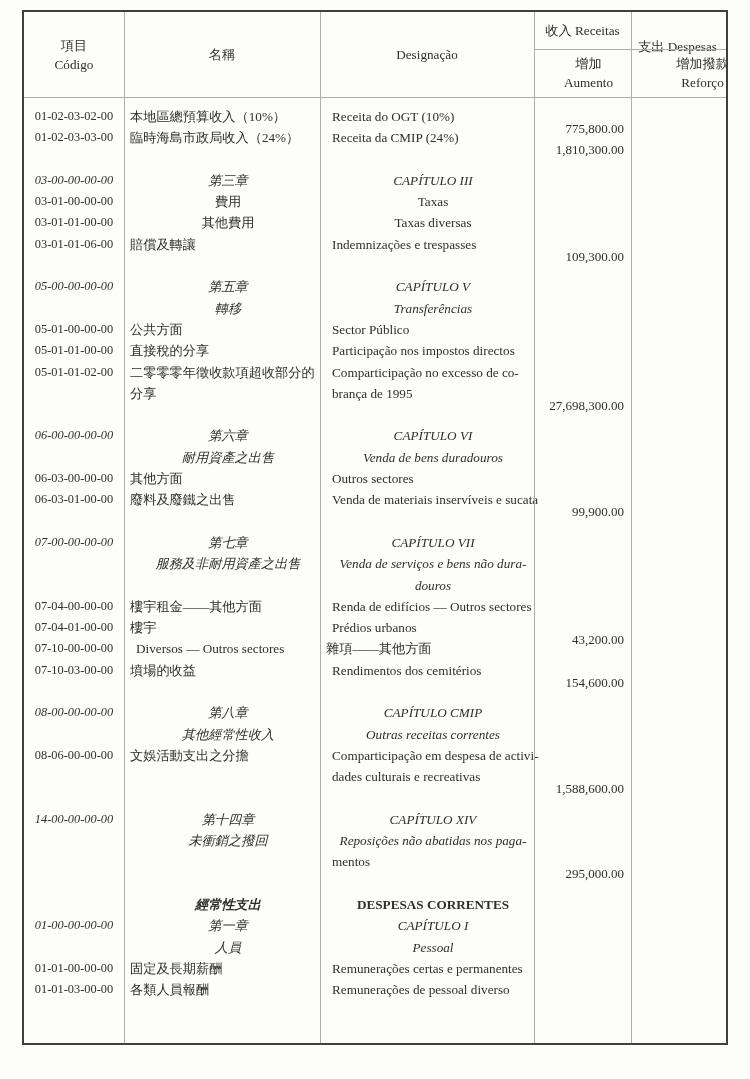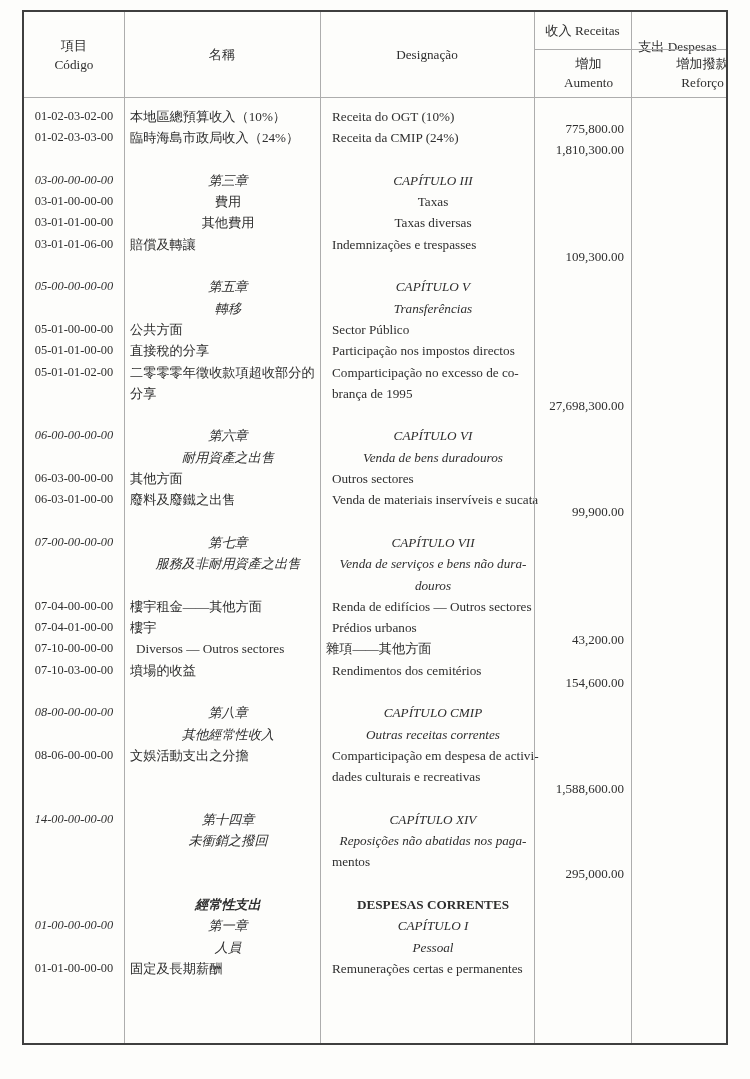--- a/index.html
+++ b/index.html
@@ -355,20 +355,27 @@
     <div class="cell c-amt"></div>
     <div class="cell c-ref"></div>
   </div>
         <div class="row">
     <div class="cell c-code">01-01-00-00-00</div>
     <div class="cell c-name">固定及長期薪酬</div>
     <div class="cell c-desig">Remunerações certas e permanentes</div>
     <div class="cell c-amt"></div>
     <div class="cell c-ref"></div>
   </div>
+        <div class="row">
+    <div class="cell c-code">01-01-03-00-00</div>
+    <div class="cell c-name">各類人員報酬</div>
+    <div class="cell c-desig">Remunerações de pessoal diverso</div>
+    <div class="cell c-amt"></div>
+    <div class="cell c-ref"></div>
+  </div>
       </div>
 
     <div class="vline v1"></div>
     <div class="vline v2"></div>
     <div class="vline v3"></div>
     <div class="vline v4"></div>
     <div class="hline-header"></div>
     <div class="hline-subheader"></div>
 
   </div>

